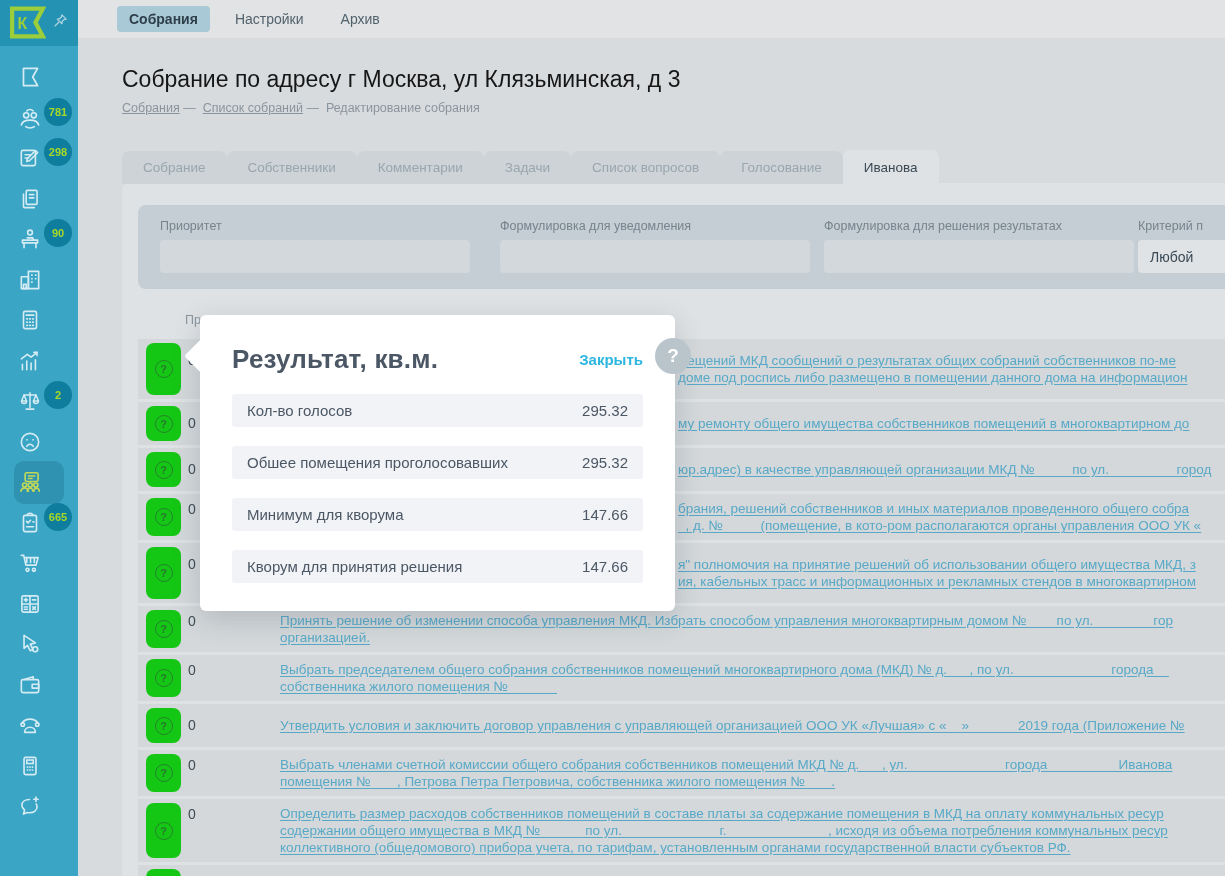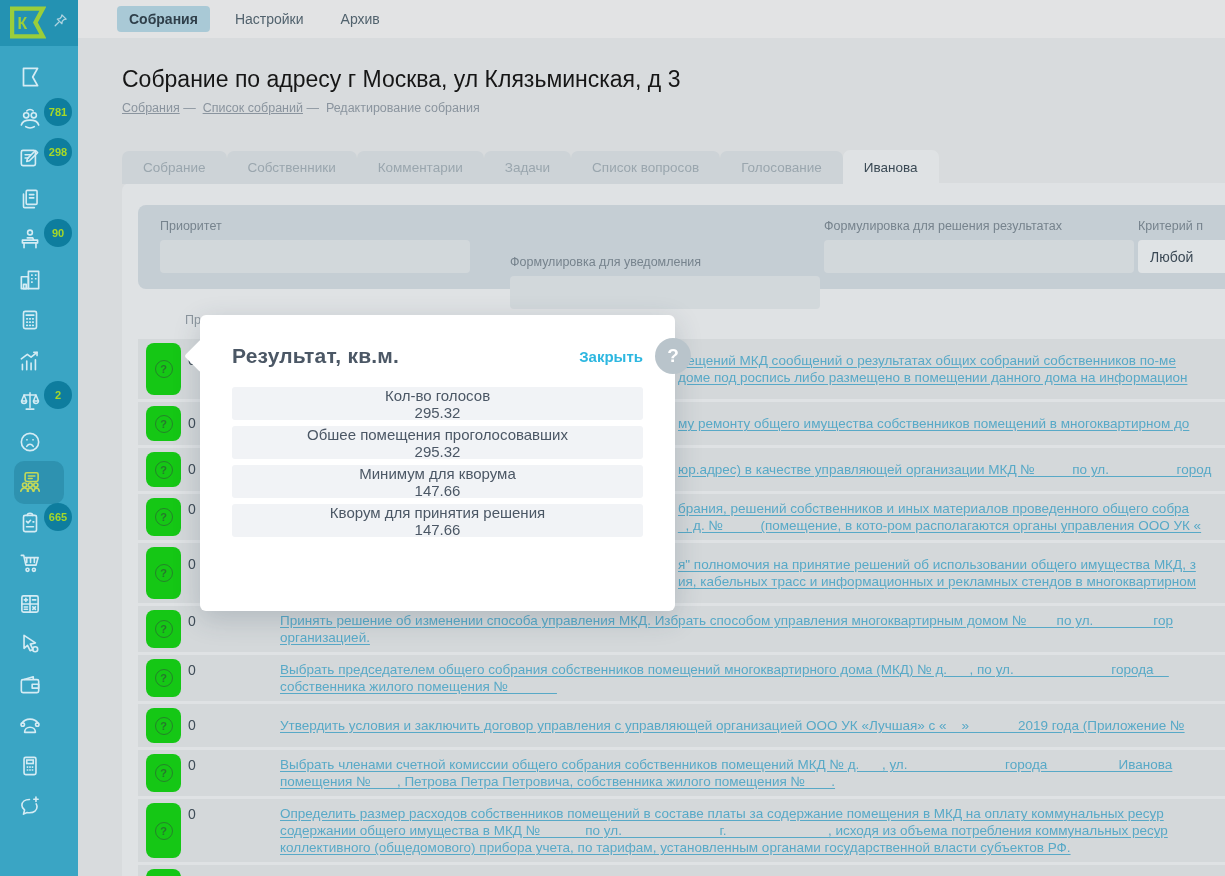--- a/index.html
+++ b/index.html
@@ -40,21 +40,21 @@
   .tabs { position:absolute; left:122px; top:150px; display:flex; gap:0; align-items:center; z-index:2; }
   .tab { height:33px; padding:0 21px; display:flex; align-items:center; background:#cdd3d7; color:#9aa6ae;
          font-size:13.5px; border-radius:7px 7px 0 0; cursor:pointer; white-space:nowrap; }
   .tab.active { background:#dfe2e4; color:#3a4954; height:35px; }
   .panel { position:absolute; left:122px; top:183px; width:1103px; height:693px; background:#dfe2e4;
            border-radius:8px 0 0 0; }
 
   
   .filters { position:absolute; left:138px; top:205px; width:1110px; height:84px; background:#c5ced4; border-radius:8px; }
   .filter-field { position:absolute; top:14px; width:310px; }
-  .filter-field:nth-of-type(1){ left:22px; } .filter-field:nth-of-type(2){ left:372px;margin-top:36px; }
+  .filter-field:nth-of-type(1){ left:22px; } .filter-field:nth-of-type(2){ left:362px; }
   .filter-field:nth-of-type(3){ left:686px; } .filter-field:nth-of-type(4){ left:1000px; }
   .filter-label { font-size:12.5px; color:#76838d; margin-bottom:7px; white-space:nowrap; }
   .filter-box { height:33px; background:#d2d8db; border-radius:4px; font-size:14px; color:#3a4854;
                 display:flex; align-items:center; padding:0 12px; cursor:text; }
   .filter-field.select .filter-box { background:#dfe3e5; cursor:pointer; }
 
   
   .qtable { position:absolute; left:138px; top:313px; width:1110px; }
   .qtable-header { font-size:12.5px; color:#8b959d; margin-left:47px; margin-bottom:12px; }
   .q-row { position:relative; background:#d4d8da; margin-bottom:3px; padding:13px 0; min-height:43px; }
@@ -71,25 +71,25 @@
   .q-row.hidden-left .q-lines { margin-left:540px; }
   .q-line { font-size:13.5px; line-height:17px; color:#58a9c7; text-decoration:underline;
             text-underline-offset:2px; white-space:nowrap; cursor:pointer; }
 
   
   .modal { position:absolute; left:200px; top:315px; width:475px; height:296px; background:#fff;
            border-radius:6px; box-shadow:0 8px 28px rgba(40,60,80,.20); z-index:10; }
   .modal-arrow { position:absolute; left:-11px; top:29px; width:24px; height:24px; background:#fff;
                  transform:rotate(45deg); border-radius:3px; }
   .modal-head { display:flex; justify-content:space-between; align-items:center; padding:29px 32px 19px; }
-  .modal-title { font-size:21px; font-weight:700; color:#4b5765; letter-spacing:.2px; }
+  .modal-title { font-size:26px; font-weight:700; color:#4b5765; letter-spacing:.2px; }
   .modal-close { font-size:15px; font-weight:700; color:#2db7e0; cursor:pointer; }
   .modal-rows { padding:0 32px; position:relative; z-index:1; }
-  .m-row { height:33px; background:#f1f3f6; border-radius:3px; margin-bottom:6px; display:flex;
-           align-items:center; justify-content:space-between; padding:0 15px; font-size:15px; color:#4b5765;flex-direction:column; }
+  .m-row { height:33px; background:#f1f3f6; border-radius:3px; margin-bottom:19px; display:flex;
+           align-items:center; justify-content:space-between; padding:0 15px; font-size:15px; color:#4b5765; }
   .help-circle { position:absolute; left:655px; top:338px; width:36px; height:36px; border-radius:50%;
                  background:#b9c4cb; color:#fff; font-size:19px; font-weight:700;
                  display:flex; align-items:center; justify-content:center; z-index:11; cursor:pointer; }
   .help-circle::after { content:"?"; }
 </style>
 </head>
 <body>
 
 <div class="sidebar">
   <div class="logo-block">

